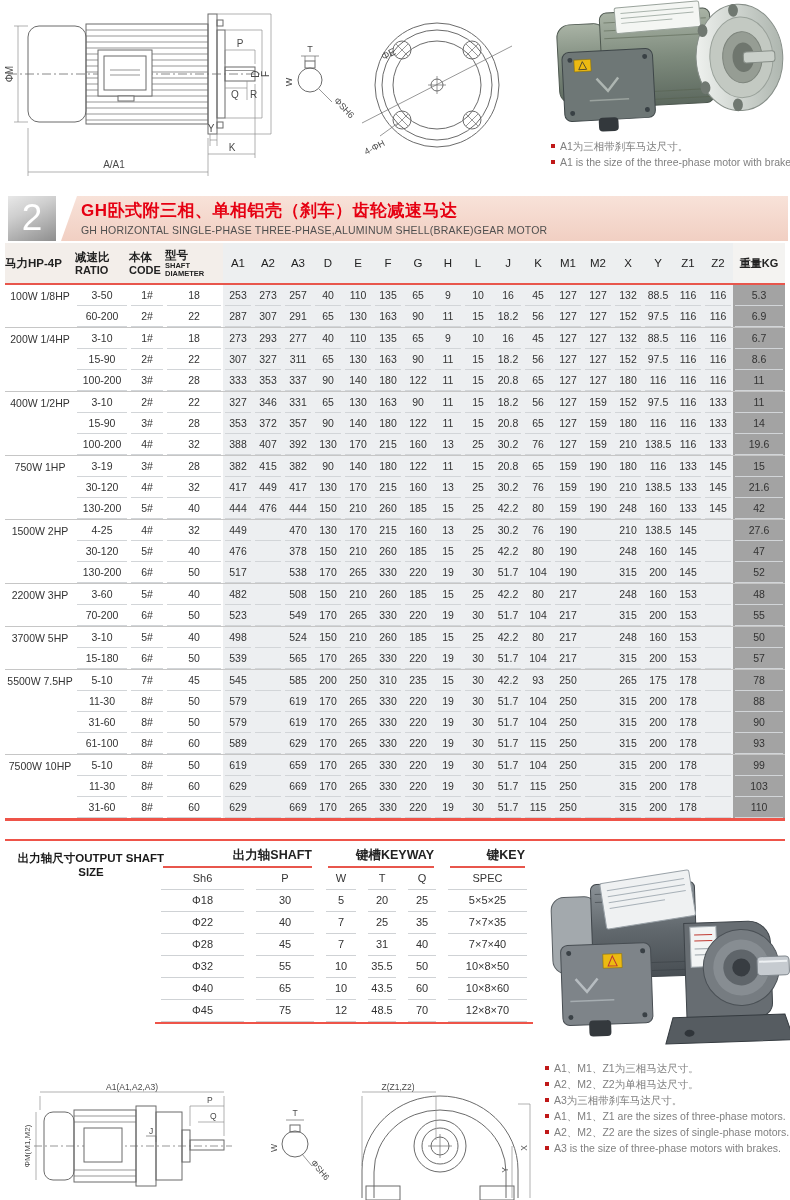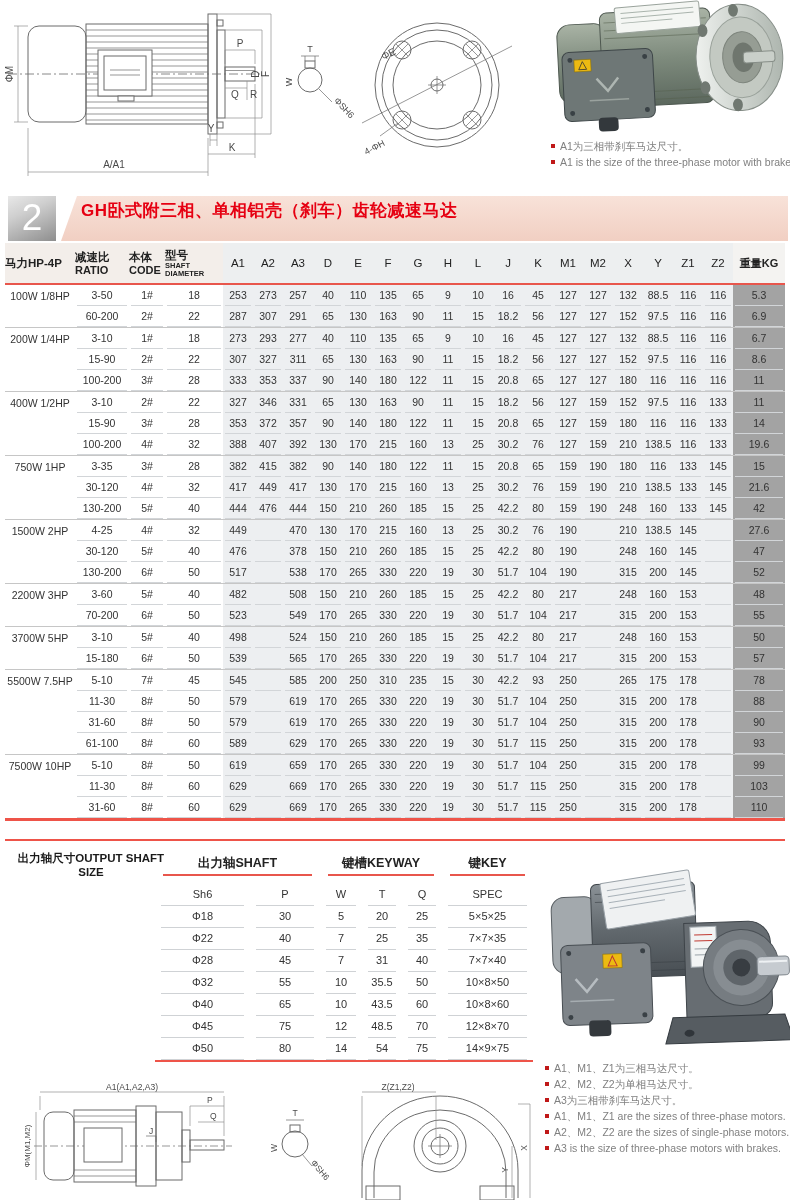--- a/index.html
+++ b/index.html
@@ -47,22 +47,22 @@
   .col-weight{background:#a3a3a3;}
   tr.group-start td{border-top:1px solid #c6c6c6;}
 
   
   .divider{position:absolute;left:5px;top:839px;width:780px;height:2px;background:#ee5449;}
   .out-label{position:absolute;left:16px;top:851px;width:150px;text-align:center;font-weight:bold;
        font-size:11.5px;color:#1a1a1a;line-height:14px;}
   .out-table{position:absolute;left:155px;top:844px;width:378px;border-collapse:collapse;
        table-layout:fixed;border-bottom:2px solid #ee5449;}
   .out-table th,.out-table td{padding:0;text-align:center;}
-  .grp{display:block;margin:8px 8px;border-bottom:2px solid #e8564c;height:22px;line-height:22px;
-       font-size:12.5px;font-weight:bold;color:#222;text-align:center;}
+  .grp{display:block;margin:0 8px;border-bottom:2px solid #e8564c;height:22px;line-height:22px;
+       font-size:12.5px;font-weight:bold;color:#222;text-align:right;}
   .out-table .u{display:block;margin:0 6px;border-bottom:1px solid #cfd2d5;height:21px;line-height:21px;
        font-size:11px;font-weight:normal;color:#333;}
 
   .photo-bottom{position:absolute;left:545px;top:866px;width:245px;height:190px;}
   .dwg-bottom{position:absolute;left:0;top:1082px;width:540px;height:118px;}
 </style>
 </head>
 <body>
 
 <div class="page">
@@ -199,20 +199,21 @@
 
   <div class="notes-top">
       <div class="note-line">A1为三相带刹车马达尺寸。</div>
       <div class="note-line">A1 is the size of the three-phase motor with brake.</div>
     </div>
 
   <div class="banner">
     <div class="banner-num">2</div>
     <div class="banner-body">
       <div class="banner-title">GH卧式附三相、单相铝壳（刹车）齿轮减速马达</div>
+      <div class="banner-sub">GH HORIZONTAL SINGLE-PHASE THREE-PHASE,ALUMINUM SHELL(BRAKE)GEAR MOTOR</div>
     </div>
   </div>
 
   <table class="main-table">
     <colgroup>
       <col style="width:70px">
         <col style="width:54px">
         <col style="width:36px">
         <col style="width:58px">
       <col style="width:30px">
@@ -812,21 +813,21 @@
           </td>
           <td class="col-weight">
             <span class="u">19.6</span>
           </td>
         </tr>
         <tr class="group-start">
           <td class="col-power">
             <span class="pw">750W 1HP</span>
           </td>
           <td class="col-ratio">
-            <span class="u">3-35</span>
+            <span class="u">3-19</span>
           </td>
           <td class="col-code">
             <span class="u">3#</span>
           </td>
           <td class="col-shaft">
             <span class="u">28</span>
           </td>
           <td class="col-dim">
             <span class="u">382</span>
           </td>
@@ -2134,40 +2135,20 @@
             <span class="u">12</span>
           </td>
           <td class="out-cell">
             <span class="u">48.5</span>
           </td>
           <td class="out-cell">
             <span class="u">70</span>
           </td>
           <td class="out-cell">
             <span class="u">12×8×70</span>
-          </td>
-        </tr>
-        <tr>
-          <td class="out-cell">
-            <span class="u">Φ50</span>
-          </td>
-          <td class="out-cell">
-            <span class="u">80</span>
-          </td>
-          <td class="out-cell">
-            <span class="u">14</span>
-          </td>
-          <td class="out-cell">
-            <span class="u">54</span>
-          </td>
-          <td class="out-cell">
-            <span class="u">75</span>
-          </td>
-          <td class="out-cell">
-            <span class="u">14×9×75</span>
           </td>
         </tr>
       </tbody>
   </table>
 
   <svg class="photo-bottom" viewBox="0 0 245 190">
     <defs>
       <linearGradient id="gBody2" x1="0" y1="0" x2="0" y2="1">
         <stop offset="0" stop-color="#8a9196"></stop>
           <stop offset="0.5" stop-color="#61686d"></stop>

